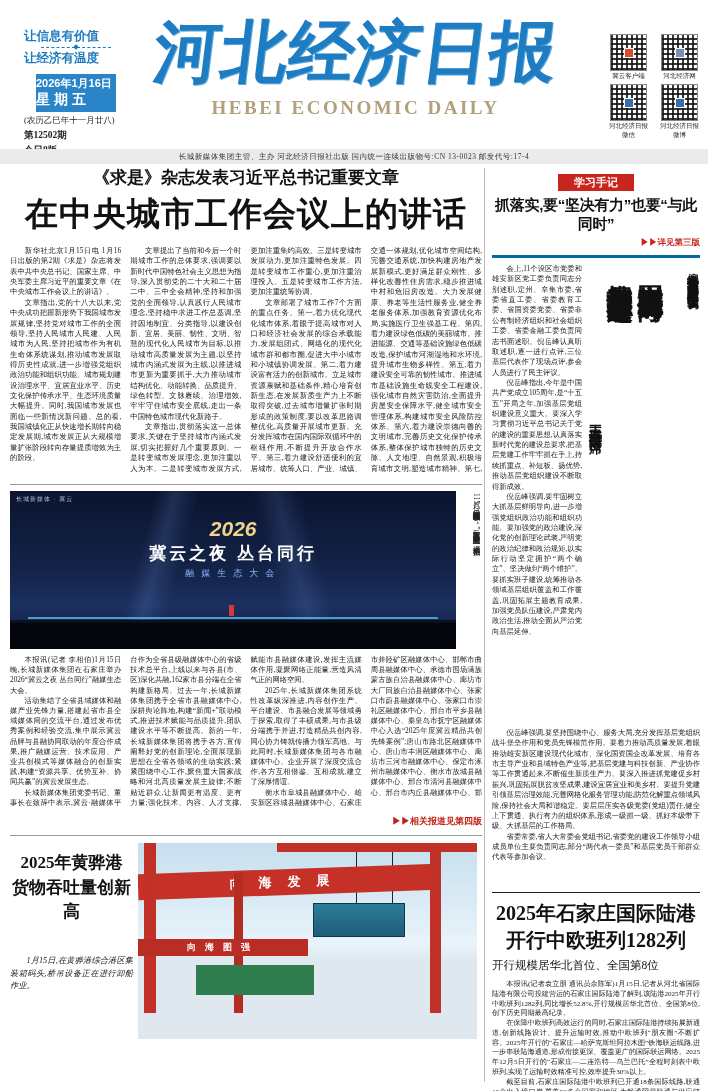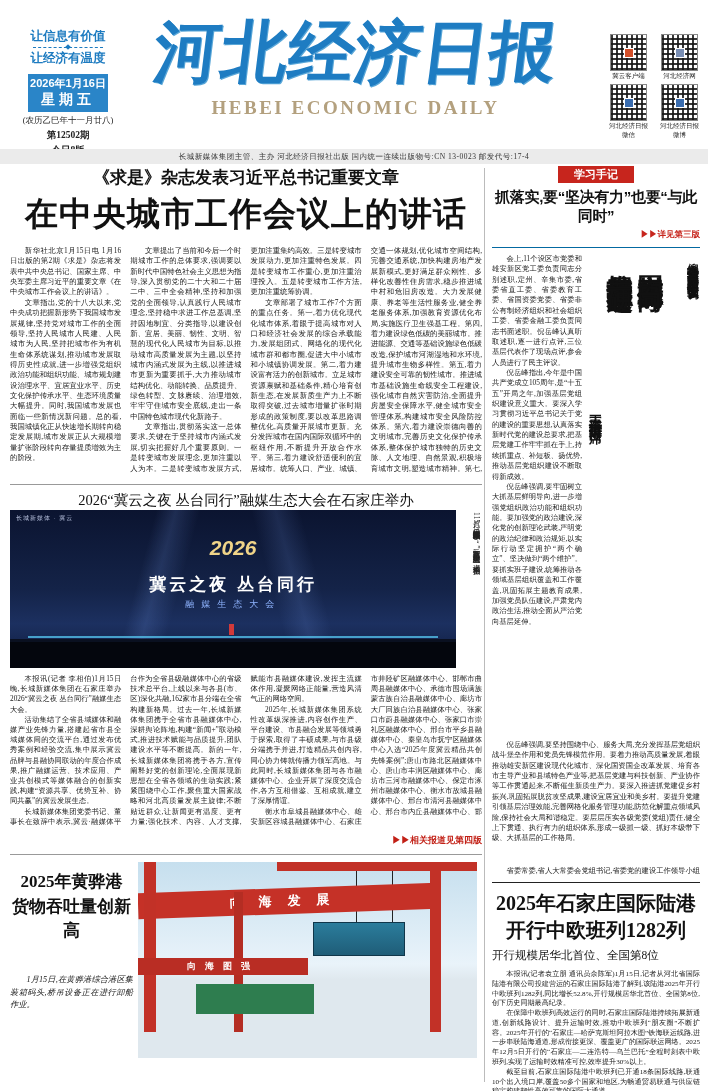--- a/index.html
+++ b/index.html
@@ -2,21 +2,21 @@
 <html><head>
 <meta charset="utf-8">
 <style>
   * { margin:0; padding:0; box-sizing:border-box; }
   html,body { width:708px; height:1091px; background:#fff; overflow:hidden;
               font-family:"Liberation Serif","DejaVu Serif",serif; color:#111; }
   .page { position:relative; width:708px; height:1091px; background:#fff; }
 
   
   .masthead { position:absolute; top:0; left:0; width:708px; height:148px; }
-  .mh-left { position:absolute; left:16px; top:28px; width:104px; text-align:center; }
+  .mh-left { position:absolute; left:24px; top:28px; width:104px; text-align:left; }
   .slogan { color:#1d7bc0; font-weight:bold; font-size:12.5px; line-height:1.35;
             font-family:"Liberation Sans",sans-serif; }
   .slogan-divider { border-top:1px dashed #1d7bc0; width:70px; margin:2px auto; position:relative; }
   .slogan-divider::after{ content:""; position:absolute; left:50%; top:-2.5px; width:4px; height:4px;
             background:#1d7bc0; transform:translateX(-50%) rotate(45deg);}
   .datebox { background:#2a85c8; color:#fff; margin:7px auto 0; width:80px; padding:2px 0 3px;
              font-family:"Liberation Sans",sans-serif; }
   .datebox .d1 { font-size:11px; font-weight:bold; }
   .datebox .d2 { font-size:14px; font-weight:bold; letter-spacing:4px; }
   .mh-small { font-size:8.5px; color:#222; margin-top:3px; }
@@ -65,21 +65,21 @@
                  background:linear-gradient(180deg,#0b1430 0%,#142348 50%,#1c3060 72%,#0d1838 100%); }
   .stage-photo::before { content:""; position:absolute; inset:0;
      background:
       linear-gradient(105deg, transparent 30%, rgba(130,170,255,.16) 34%, transparent 39%),
       linear-gradient(75deg,  transparent 58%, rgba(130,170,255,.14) 63%, transparent 68%); }
   .stage-logos { position:absolute; left:6px; top:4px; font-size:6px; color:#cfd9f5; opacity:.85;
                  font-family:"Liberation Sans",sans-serif; letter-spacing:1px; }
   .stage-title { position:absolute; left:0; right:0; top:26px; text-align:center; }
   .st-2026 { font-size:21px; font-style:italic; font-weight:900; color:#f0d488;
              font-family:"Liberation Sans",sans-serif; }
-  .st-main { font-size:17px; font-weight:900; color:#fff; letter-spacing:3px; margin-top:13px;
+  .st-main { font-size:17px; font-weight:900; color:#fff; letter-spacing:3px; margin-top:1px;
              font-family:"Liberation Sans",sans-serif; }
   .st-sub { font-size:9px; color:#8fb4ff; letter-spacing:7px; margin-top:2px; }
   .stage-edge { position:absolute; left:18px; right:18px; bottom:30px; height:2px;
                 background:#57c8f2; opacity:.75; }
   .speaker { position:absolute; left:49%; bottom:33px; width:5px; height:11px; background:#d23a3a; }
   .crowd { position:absolute; left:0; right:0; bottom:0; height:29px; background:#04060d;
      border-top:3px solid #0a1020; }
   .photo-caption-v { width:26px; height:158px; writing-mode:vertical-rl; font-size:7.5px;
                      line-height:1.25; color:#222; padding:2px 1px; }
   .a2-body { column-count:4; column-gap:9px; height:158px; overflow:hidden;
@@ -107,21 +107,21 @@
   .pp-col1 { position:absolute; left:6px; top:0; bottom:26px; width:12px; background:#c23127; }
   .pp-col2 { position:absolute; left:96px; top:30px; bottom:26px; width:9px; background:#b42d23; }
   .pp-col3 { position:absolute; right:36px; top:0; bottom:26px; width:11px; background:#c23127; }
   .pp-topgirder { position:absolute; right:0; top:0; width:200px; height:9px; background:#c23127; }
   .pp-cable1,.pp-cable2 { position:absolute; top:9px; width:1px; height:52px; background:#222; }
   .pp-cable1 { right:120px; } .pp-cable2 { right:84px; }
   .pp-container { position:absolute; right:72px; top:60px; width:92px; height:34px;
                   background:linear-gradient(180deg,#2b7d9c,#1f5d78); border:1px solid #10364a; }
 
   
-  .study { border-bottom:1px solid #0369a1; padding-bottom:6px; }
+  .study { border-bottom:3px solid #0369a1; padding-bottom:6px;margin-top:8px; }
   .study-tab { width:fit-content; margin:0 auto; background:#c7251d; color:#fff;
                font-size:11px; font-weight:bold; padding:1px 16px;
                font-family:"Liberation Sans",sans-serif; }
   .study-headline { text-align:center; font-size:15px; font-weight:900; margin-top:5px;
                     font-family:"Liberation Sans",sans-serif; letter-spacing:-.3px; }
   .study-more { text-align:right; color:#c7251d; font-weight:bold; font-size:8.5px; margin-top:3px;
                 font-family:"Liberation Sans",sans-serif; }
 
   
   .party { display:flex; height:460px; margin-top:6px; }
@@ -129,21 +129,21 @@
   .party-bodycol p { text-indent:2em; text-align:justify; }
   .party-byline { width:22px; writing-mode:vertical-rl; font-size:13px; font-weight:bold;
                   padding-top:150px; font-family:"Liberation Sans",sans-serif; letter-spacing:2px; }
   .party-headline { width:62px; writing-mode:vertical-rl; font-size:26px; font-weight:900;
                     line-height:1.18; font-family:"Liberation Sans",sans-serif; letter-spacing:1px; }
   .party-kicker { flex:1; writing-mode:vertical-rl; font-size:11.5px; font-weight:bold;
                   line-height:1.3; padding-left:4px; font-family:"Liberation Sans",sans-serif;
                   letter-spacing:1px; }
   .party-cont { margin-top:4px; height:158px; overflow:hidden; font-size:7.3px; line-height:1.42;
                 color:#1a1a1a; }
-  .party-cont p { text-indent:2em; text-align:justify;margin-top:22px; }
+  .party-cont p { text-indent:2em; text-align:justify; }
 
   
   .luport { border-top:1px solid #222; margin-top:6px; padding-top:7px; }
   .lp-headline { text-align:center; font-size:20px; font-weight:900; line-height:1.35; }
   .lp-sub { font-size:11.5px; margin-top:4px; }
   .lp-body { margin-top:7px; height:188px; overflow:hidden; font-size:7.1px; line-height:1.38;
              color:#1a1a1a; }
   .lp-body p { text-indent:2em; text-align:justify; }
 </style>
 </head>
@@ -209,21 +209,20 @@
         <p>新华社北京1月15日电 1月16日出版的第2期《求是》杂志将发表中共中央总书记、国家主席、中央军委主席习近平的重要文章《在中央城市工作会议上的讲话》。</p>
         <p>文章指出,党的十八大以来,党中央成功把握新形势下我国城市发展规律,坚持党对城市工作的全面领导,坚持人民城市人民建、人民城市为人民,坚持把城市作为有机生命体系统谋划,推动城市发展取得历史性成就,进一步增强党组织政治功能和组织功能、城市规划建设治理水平、宜居宜业水平、历史文化保护传承水平、生态环境质量大幅提升。同时,我国城市发展也面临一些新情况新问题。总的看,我国城镇化正从快速增长期转向稳定发展期,城市发展正从大规模增量扩张阶段转向存量提质增效为主的阶段。</p>
         <p>文章提出了当前和今后一个时期城市工作的总体要求,强调要以新时代中国特色社会主义思想为指导,深入贯彻党的二十大和二十届二中、三中全会精神,坚持和加强党的全面领导,认真践行人民城市理念,坚持稳中求进工作总基调,坚持因地制宜、分类指导,以建设创新、宜居、美丽、韧性、文明、智慧的现代化人民城市为目标,以推动城市高质量发展为主题,以坚持城市内涵式发展为主线,以推进城市更新为重要抓手,大力推动城市结构优化、动能转换、品质提升、绿色转型、文脉赓续、治理增效,牢牢守住城市安全底线,走出一条中国特色城市现代化新路子。</p>
         <p>文章指出,贯彻落实这一总体要求,关键在于坚持城市内涵式发展,切实把握好几个重要原则。一是转变城市发展理念,更加注重以人为本。二是转变城市发展方式,更加注重集约高效。三是转变城市发展动力,更加注重特色发展。四是转变城市工作重心,更加注重治理投入。五是转变城市工作方法,更加注重统筹协调。</p>
         <p>文章部署了城市工作7个方面的重点任务。第一,着力优化现代化城市体系,着眼于提高城市对人口和经济社会发展的综合承载能力,发展组团式、网络化的现代化城市群和都市圈,促进大中小城市和小城镇协调发展。第二,着力建设富有活力的创新城市。立足城市资源禀赋和基础条件,精心培育创新生态,在发展新质生产力上不断取得突破,过去城市增量扩张时期形成的政策制度,要以改革思路调整优化,高质量开展城市更新。充分发挥城市在国内国际双循环中的枢纽作用,不断提升开放合作水平。第三,着力建设舒适便利的宜居城市。统筹人口、产业、城镇、交通一体规划,优化城市空间结构,完善交通系统,加快构建房地产发展新模式,更好满足群众刚性、多样化改善性住房需求,稳步推进城中村和危旧房改造。大力发展健康、养老等生活性服务业,健全养老服务体系,加强教育资源优化布局,实施医疗卫生强基工程。第四,着力建设绿色低碳的美丽城市。推进能源、交通等基础设施绿色低碳改造,保护城市河湖湿地和水环境,提升城市生物多样性。第五,着力建设安全可靠的韧性城市。推进城市基础设施生命线安全工程建设,强化城市自然灾害防治,全面提升房屋安全保障水平,健全城市安全管理体系,构建城市安全风险防控体系。第六,着力建设崇德向善的文明城市,完善历史文化保护传承体系,整体保护城市独特的历史文脉、人文地理、自然景观,积极培育城市文明,塑造城市精神。第七,着力建设便捷高效的智慧城市,顺应数字化趋势,不断提升城市治理智慧化水平,高效解决群众急难愁盼问题。</p>
 
       </div>
     </div>
 
     <div class="a2">
-      <div class="a2-kicker">2026“冀云之夜 丛台同行”融媒生态大会在石家庄举办</div>
       <div class="a2-photo-row">
         <div class="stage-photo">
           <div class="stage-logos">长城新媒体 · 冀云</div>
           <div class="stage-title">
             <div class="st-2026">2026</div>
             <div class="st-main">冀云之夜 丛台同行</div>
             <div class="st-sub">融媒生态大会</div>
           </div>
           <div class="stage-edge"></div>
           <div class="speaker"></div>

